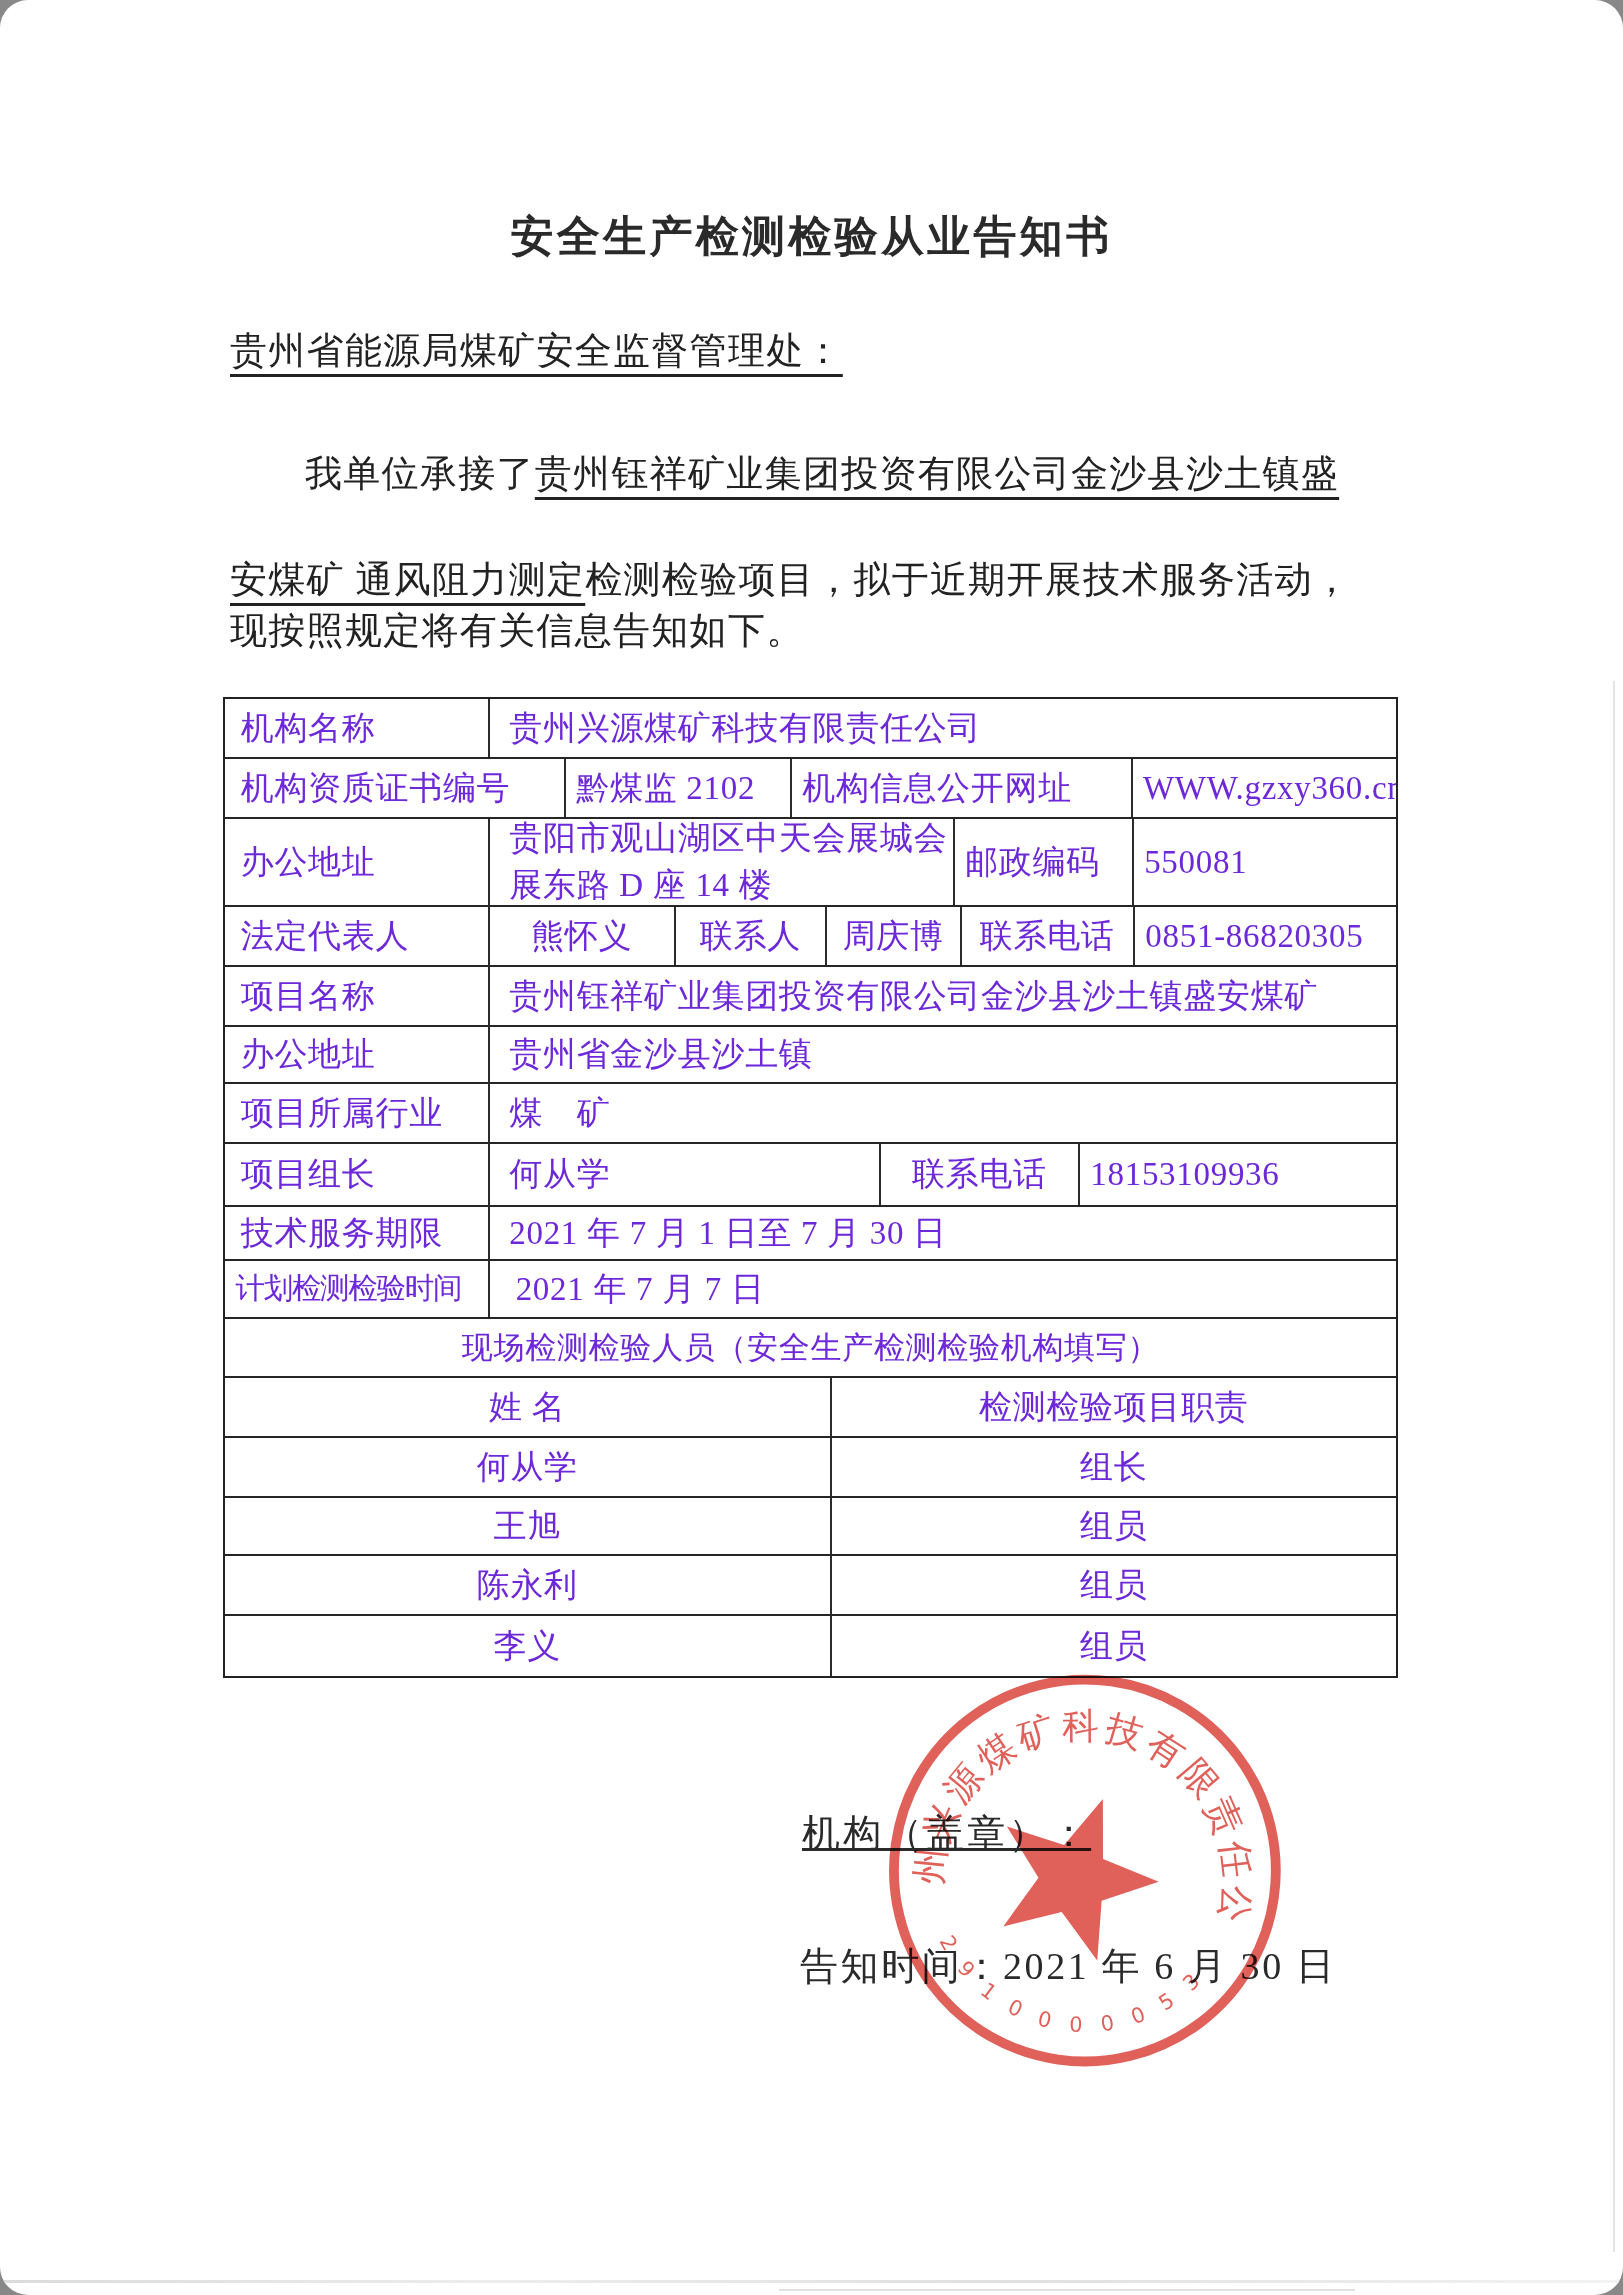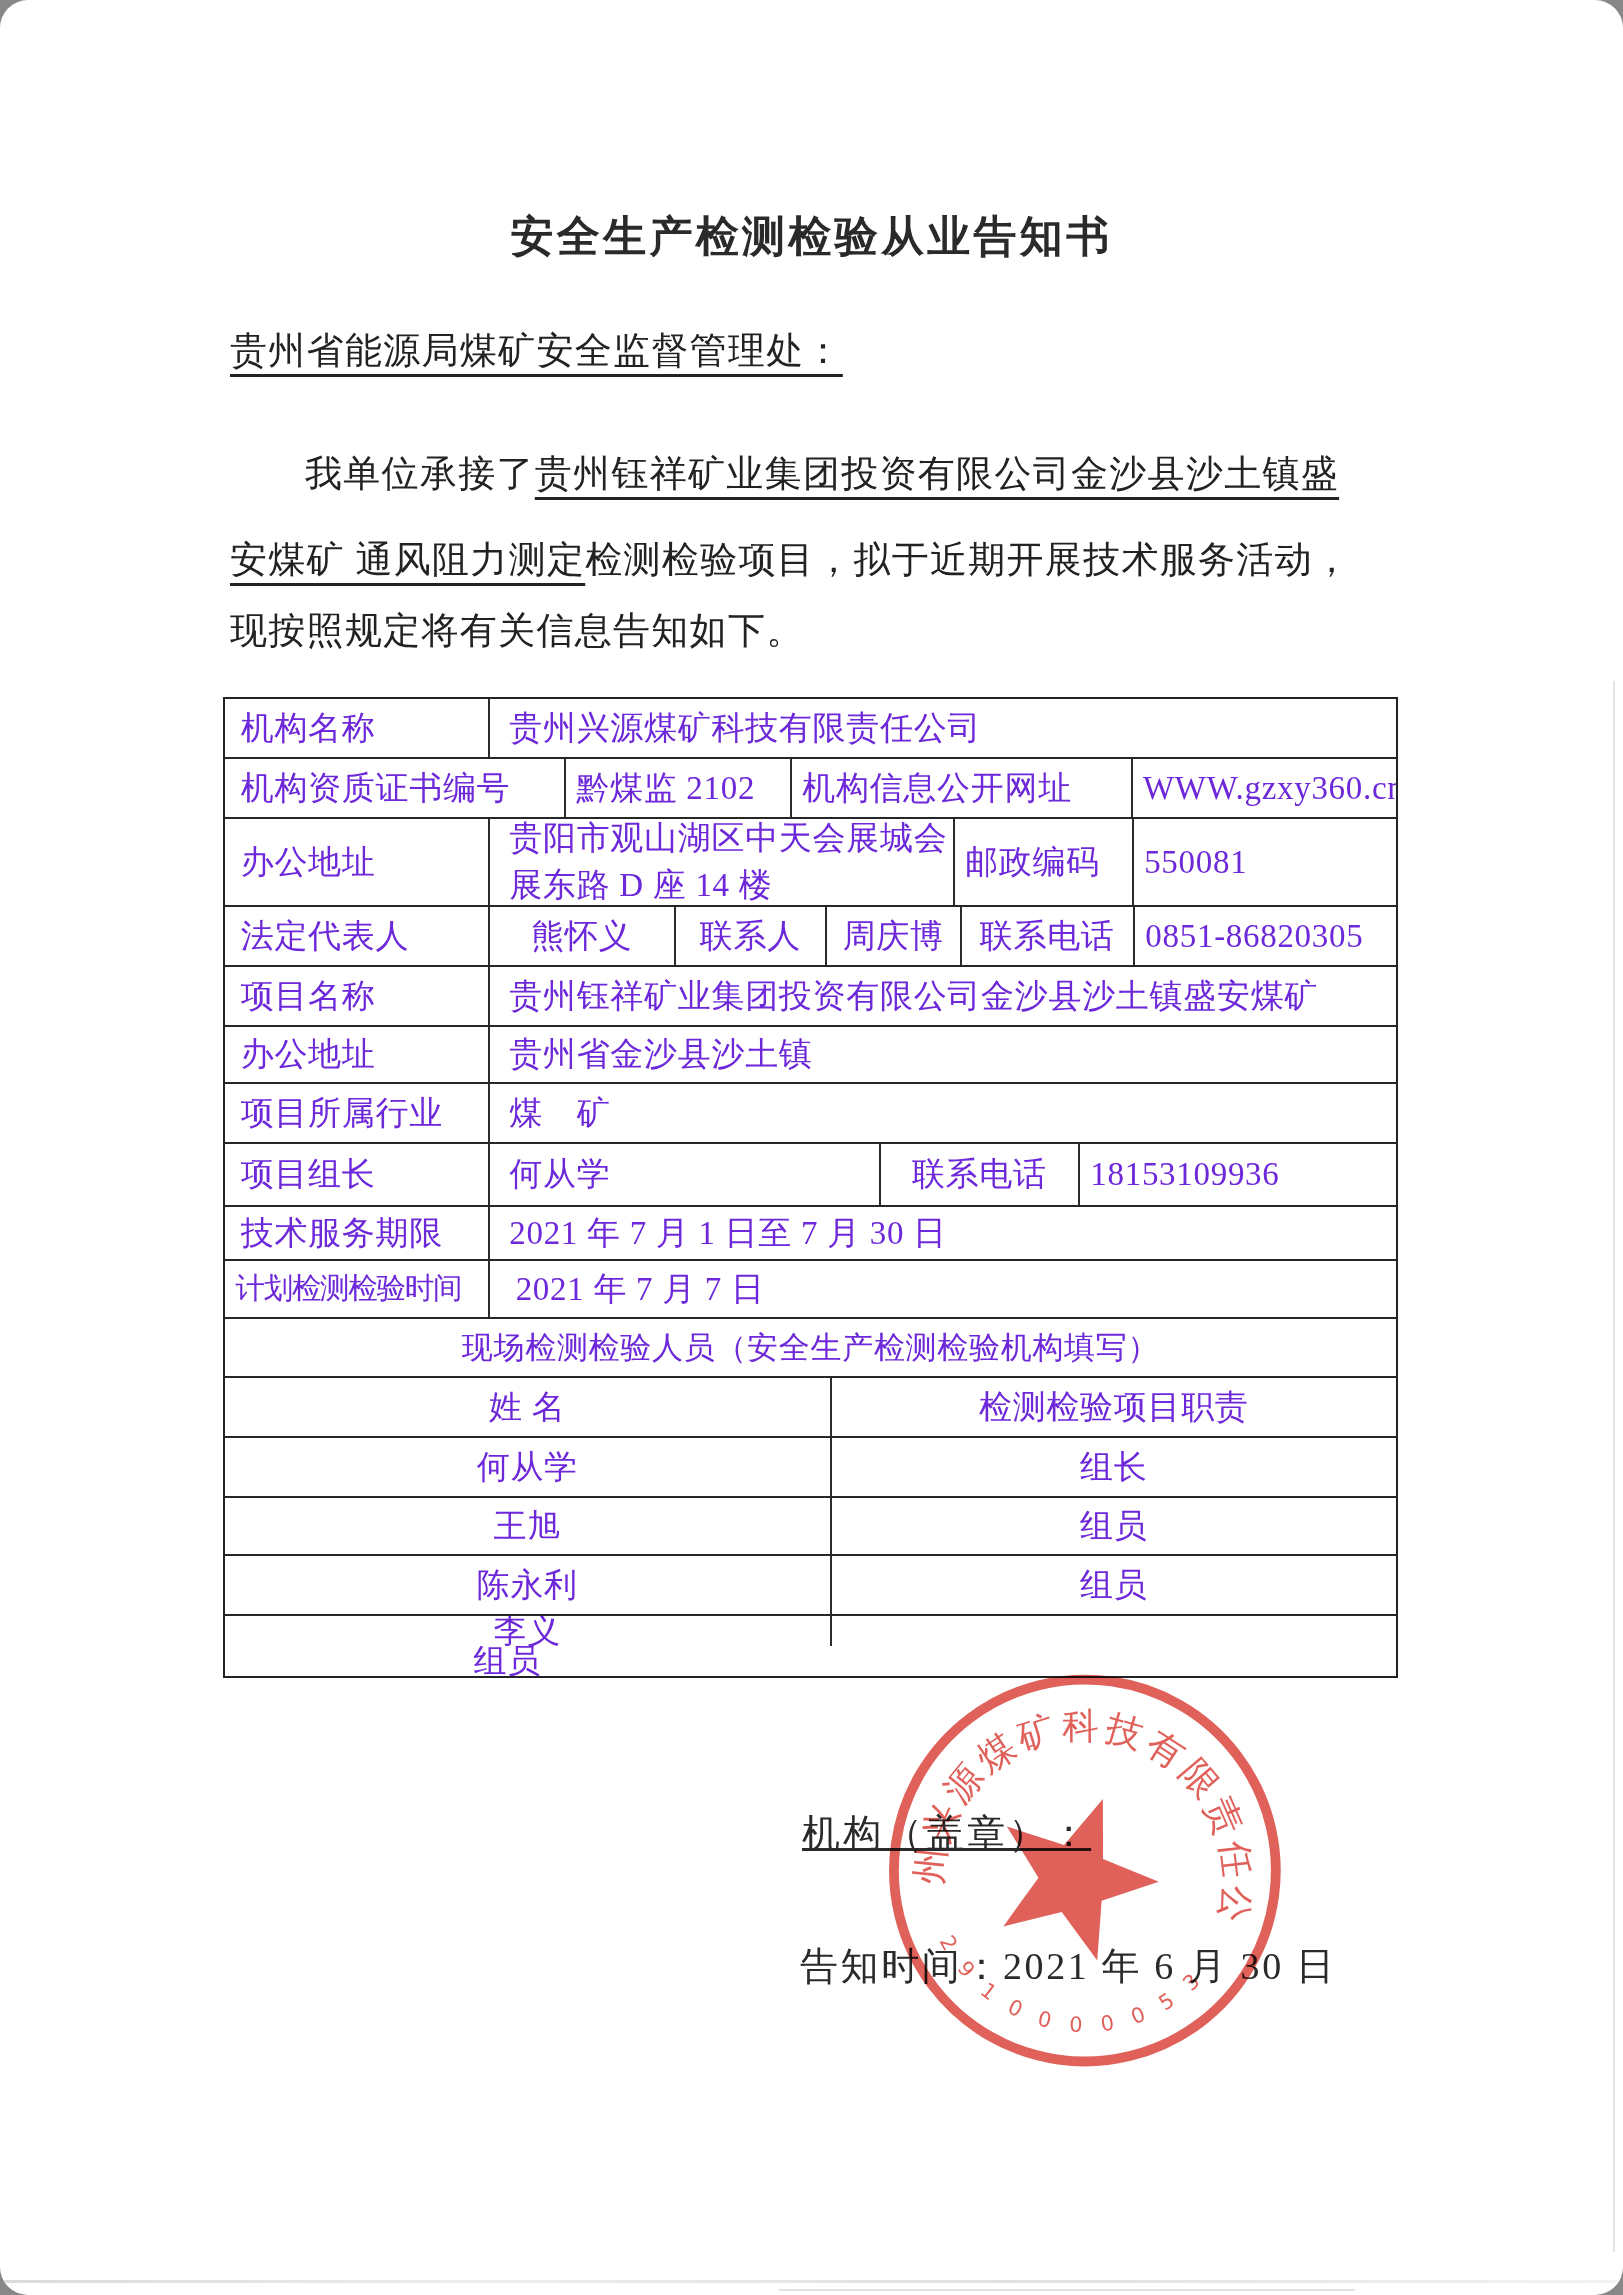--- a/index.html
+++ b/index.html
@@ -24,21 +24,21 @@
   .para-line .u {
     text-decoration:underline; text-underline-offset:11px; text-decoration-thickness:2.6px;
   }
   .indent { display:inline-block; width:75px; }
   
   .tbl {
     position:absolute; left:223px; top:697px; width:1175px;
     border:2.6px solid #222; box-sizing:border-box; background:#fff;
   }
   .trow { display:flex; width:100%; border-bottom:2.6px solid #262626; box-sizing:border-box; }
-  .trow:last-child { border-bottom:none;flex-direction:column; }
+  .trow:last-child { border-bottom:none; }
   .tcell {
     box-sizing:border-box; border-right:2px solid #2b2b2b;
     display:flex; align-items:center; font-size:33px; letter-spacing:0.7px; color:#6d28d9;
     padding:0 0 0 15.7px; overflow:hidden;
   }
   .tcell:last-child { border-right:none; }
   .tcell.center { justify-content:center; padding:0; }
   .tcell.col { flex-direction:column; justify-content:center; align-items:flex-start; line-height:47px; }
   .tcell.pad30 { padding-left:19.6px; }
   .tcell.pad60 { padding-left:26px; }
@@ -67,21 +67,21 @@
 <body>
 
 <div class="page">
 
   <div class="doc-title">安全生产检测检验从业告知书</div>
 
   <div class="salutation">贵州省能源局煤矿安全监督管理处：</div>
 
   <div class="para-line" style="top:449px"><span class="indent"></span><span>我单位承接了</span><span class="u">贵州钰祥矿业集团投资有限公司金沙县沙土镇盛</span></div>
 
-  <div class="para-line" style="top:535px"><span class="u">安煤矿  通风阻力测定</span><span>检测检验项目，拟于近期开展技术服务活动，</span></div>
+  <div class="para-line" style="top:555px"><span class="u">安煤矿  通风阻力测定</span><span>检测检验项目，拟于近期开展技术服务活动，</span></div>
 
   <div class="para-line" style="top:606px"><span>现按照规定将有关信息告知如下。</span></div>
 
   <div class="tbl">
 
     <div class="trow" style="height:60px">
       <div class="tcell" style="width:22.6%">机构名称</div>
       <div class="tcell pad30" style="width:77.4%">贵州兴源煤矿科技有限责任公司</div>
     </div>
 

